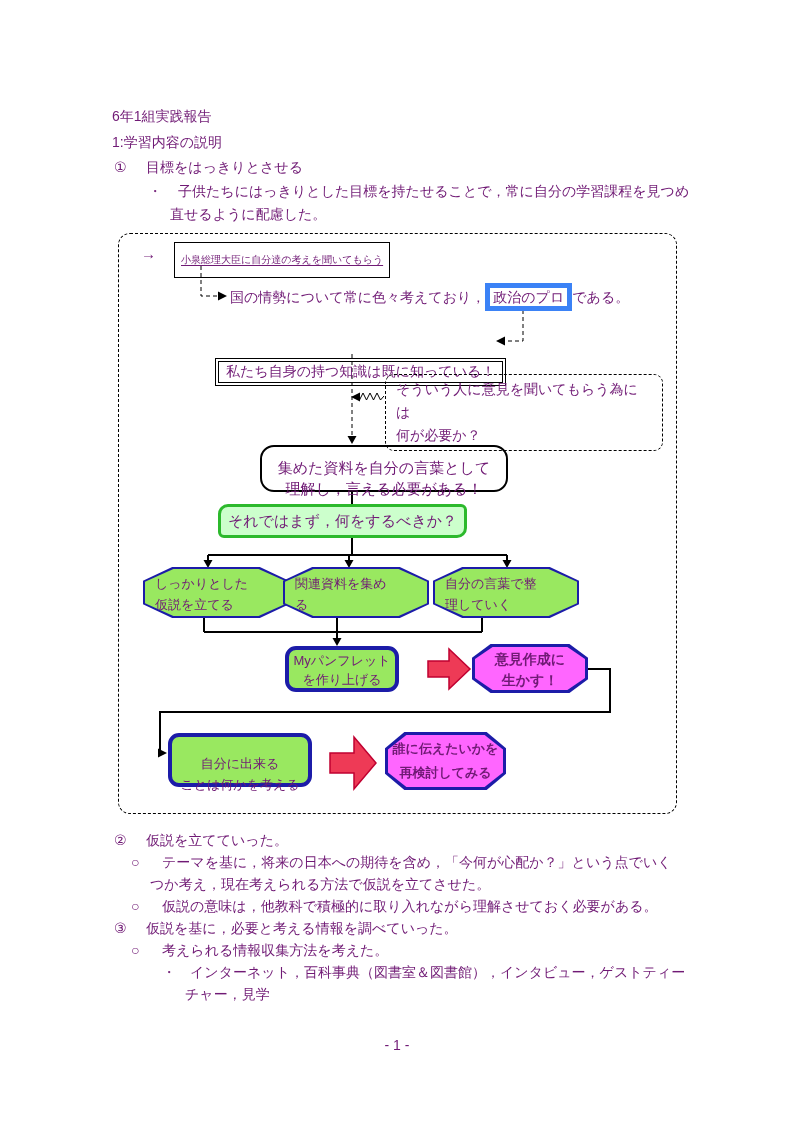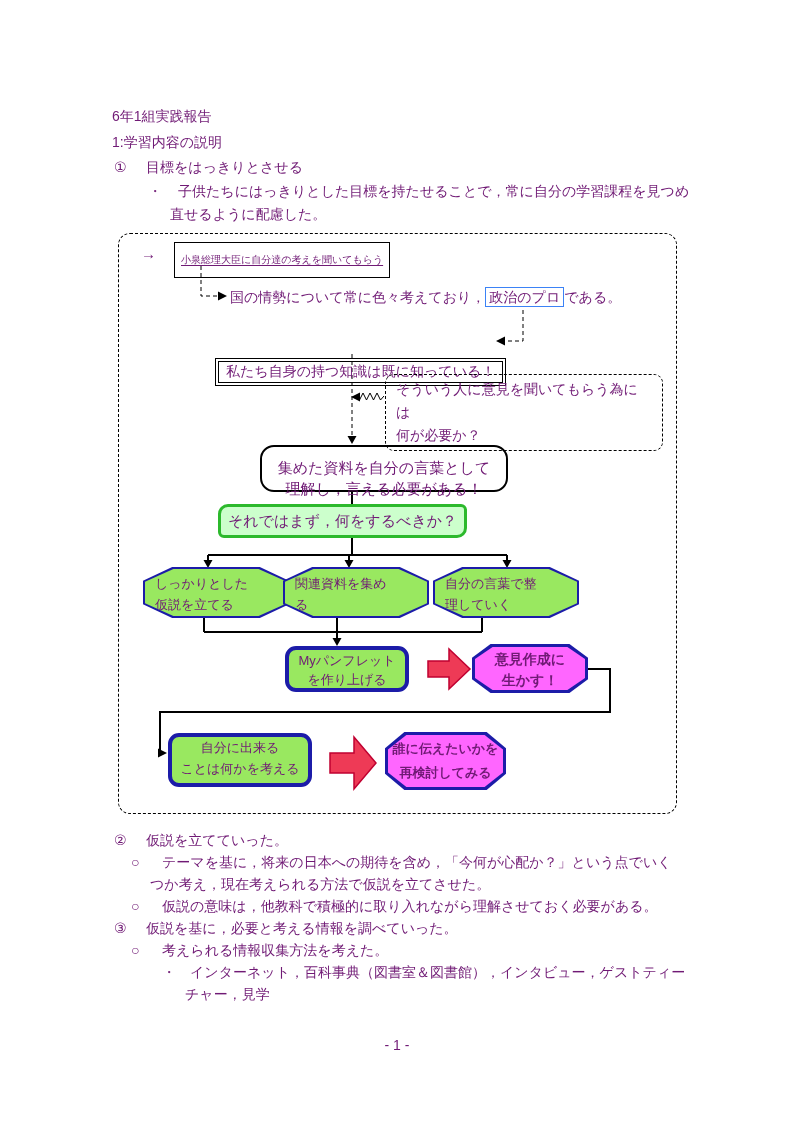--- a/index.html
+++ b/index.html
@@ -32,21 +32,21 @@
 
   
   #flow-border{position:absolute;left:118px;top:233px;width:557px;height:579px;
                border:1px dashed #000;border-radius:12px;}
 
   #entry-arrow{left:141px;top:245px;font-size:15px;}
   #goal-box{position:absolute;left:174px;top:242px;border:1px solid #000;
             padding:10px 6px;font-size:10px;white-space:nowrap;}
   #goal-box span{text-decoration:underline;text-underline-offset:2px;}
   #reason-row{left:230px;top:288px;font-size:14px;}
-  .mini-box{border:1px solid #3b82f6;padding:1px 3px;text-align:right;}
+  .mini-box{border:5px solid #3b82f6;padding:1px 3px;text-align:right;}
   #knowledge-box{position:absolute;left:215px;top:329px;border:1px solid #000;padding:2px;margin-top:29px;}
   #knowledge-box .inner{border:1px solid #000;padding:1px 7px;font-size:14px;white-space:nowrap;}
   #question-box{position:absolute;left:385px;top:374px;width:278px;box-sizing:border-box;
                 border:1px dashed #000;border-radius:9px;padding:3px 10px;
                 font-size:14px;line-height:23px;}
   #need-box{position:absolute;left:260px;top:445px;width:248px;height:47px;box-sizing:border-box;
             border:2px solid #000;border-radius:14px;text-align:center;
             font-size:15px;line-height:21px;padding-top:10px;}
   #plaque{position:absolute;left:218px;top:504px;width:249px;height:34px;box-sizing:border-box;
           border:3px solid var(--green-border);background:var(--light-green-fill);
@@ -54,22 +54,22 @@
 
   .oct{position:absolute;width:146px;height:51px;background:var(--navy-border);
        clip-path:polygon(20% 0,80% 0,100% 27%,100% 73%,80% 100%,20% 100%,0 73%,0 27%);}
   .oct .fill{position:absolute;inset:2px;background:var(--green-fill);
        clip-path:polygon(20% 0,80% 0,100% 27%,100% 73%,80% 100%,20% 100%,0 73%,0 27%);
        font-size:13px;line-height:21px;padding:4px 0 0 10px;box-sizing:border-box;}
   #oct1{left:143px;top:567px;} #oct2{left:283px;top:567px;} #oct3{left:433px;top:567px;}
 
   .bluebox{position:absolute;box-sizing:border-box;border:4px solid var(--navy-border);
            background:var(--green-fill);border-radius:11px;text-align:center;font-size:13px;}
-  #pamphlet-box{left:285px;top:646px;width:124px;height:46px;line-height:19px;padding-top:1px;}
-  #canbox{left:168px;top:733px;width:144px;height:54px;line-height:21px;padding-top:0;}
+  #pamphlet-box{left:285px;top:646px;width:114px;height:46px;line-height:19px;padding-top:1px;}
+  #canbox{left:168px;top:733px;width:144px;height:54px;line-height:21px;padding-top:16px;}
 
   .pinkoct{position:absolute;background:var(--navy-border);
        clip-path:polygon(16% 0,84% 0,100% 28%,100% 72%,84% 100%,16% 100%,0 72%,0 28%);}
   .pinkoct .fill{position:absolute;inset:3px;background:var(--pink-fill);
        clip-path:polygon(16% 0,84% 0,100% 28%,100% 72%,84% 100%,16% 100%,0 72%,0 28%);
        text-align:center;font-weight:bold;box-sizing:border-box;}
   #pink1{left:472px;top:644px;width:116px;height:49px;}
   #pink1 .fill{font-size:14px;line-height:21px;padding-top:2px;}
   #pink2{left:385px;top:732px;width:121px;height:58px;}
   #pink2 .fill{font-size:13px;line-height:24px;padding-top:2px;}

